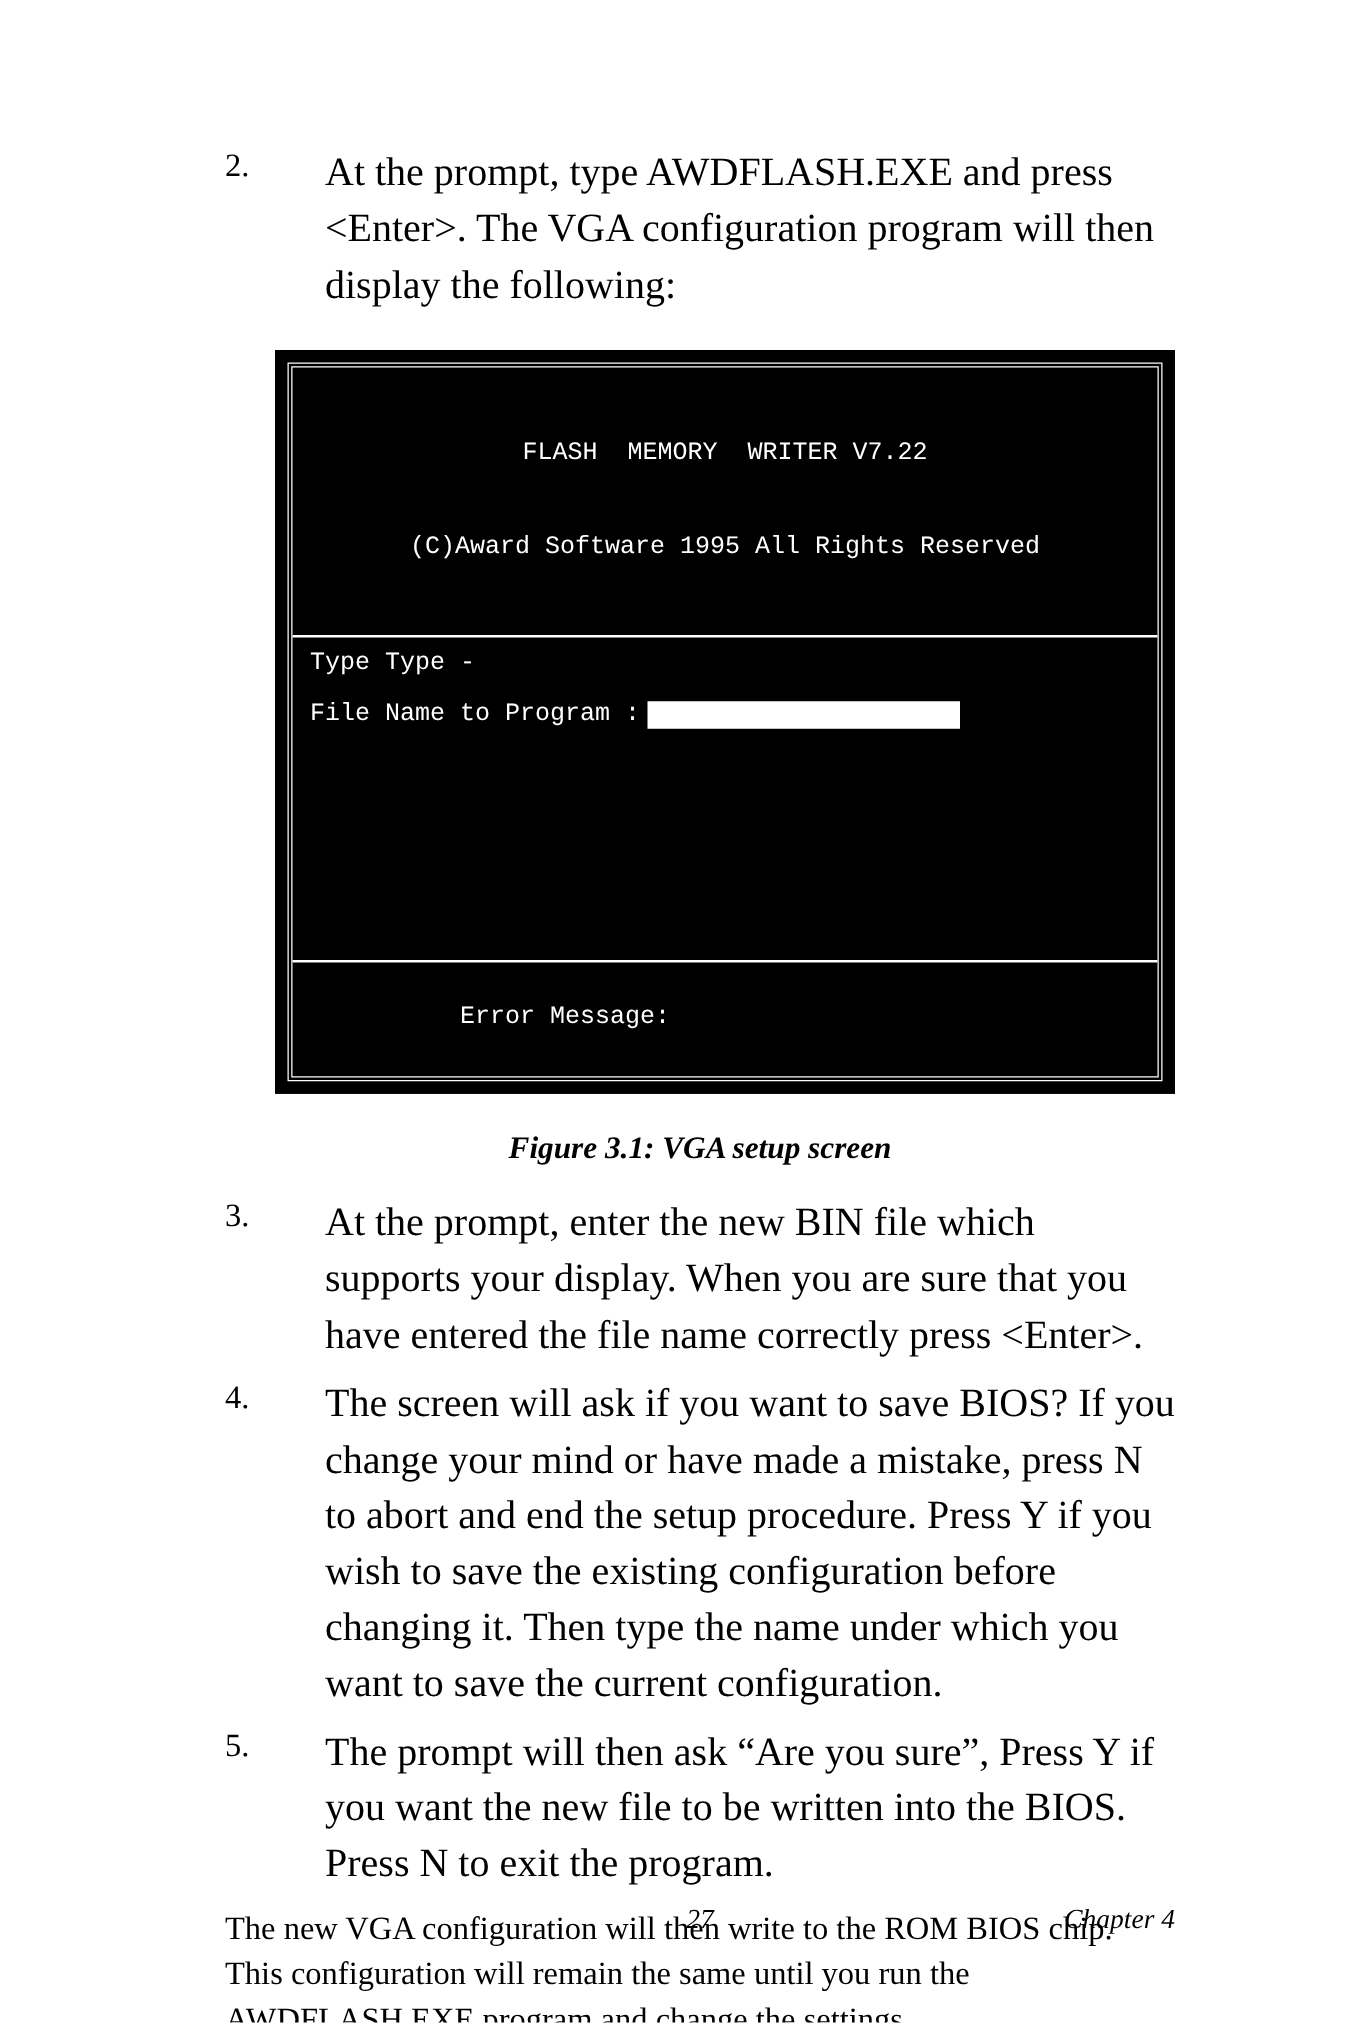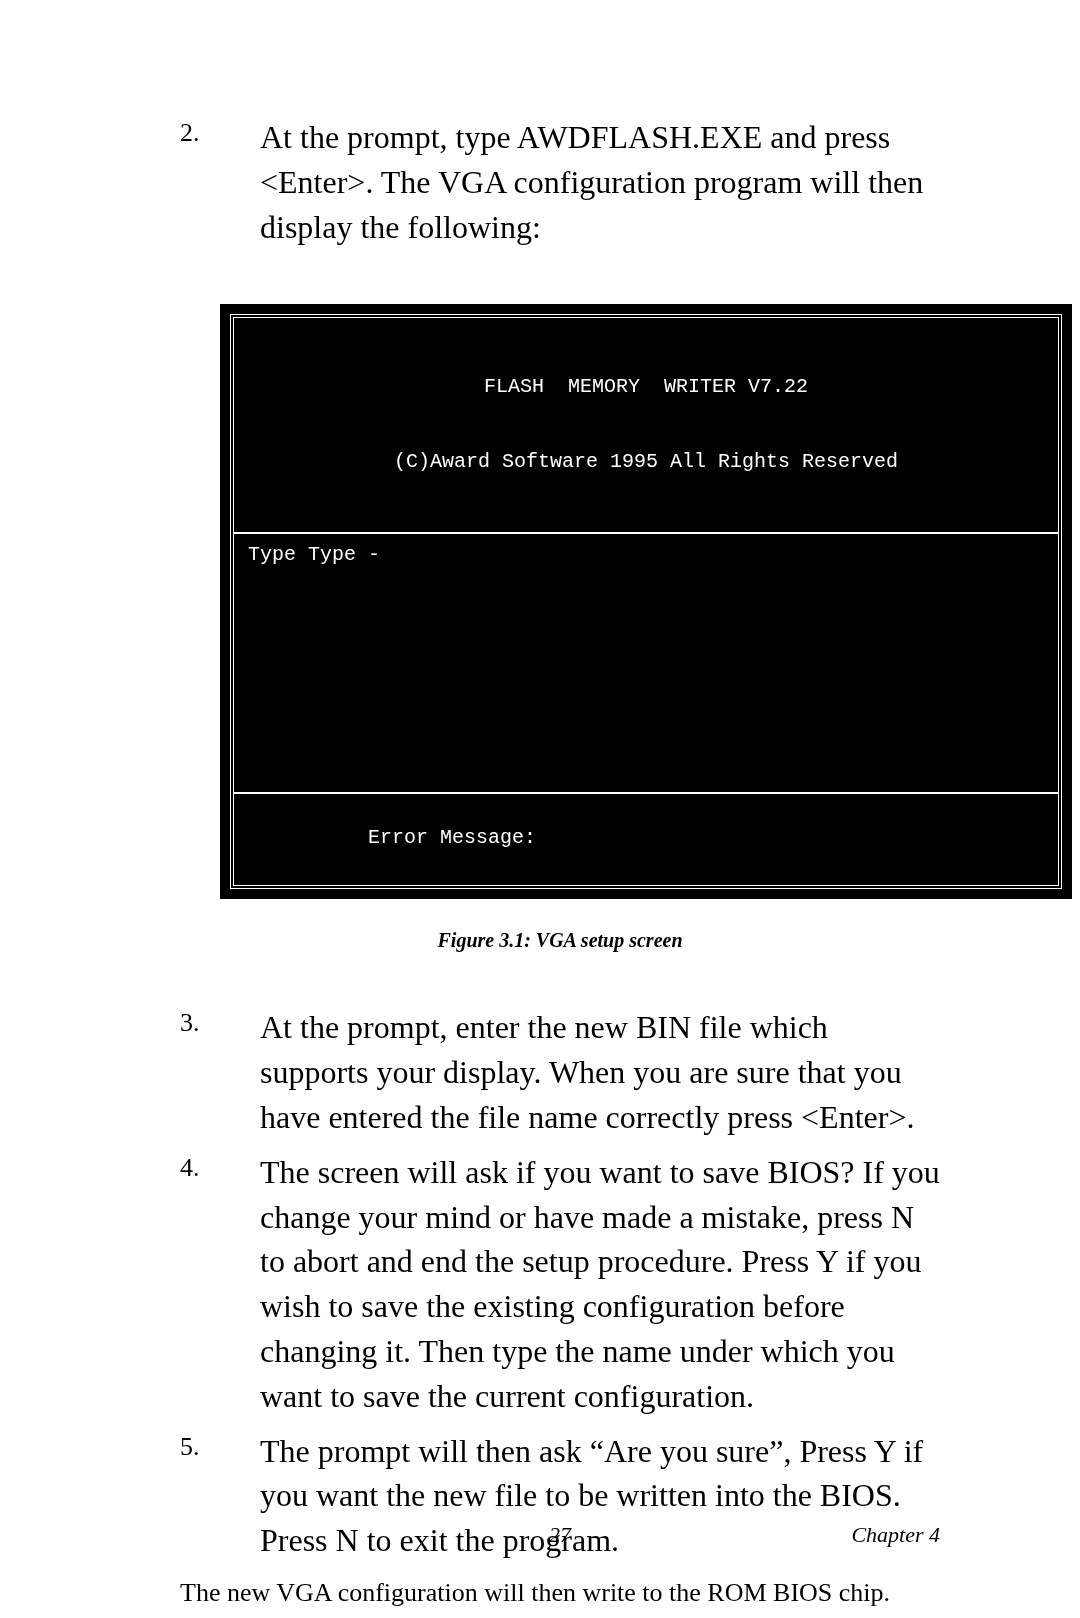--- a/index.html
+++ b/index.html
@@ -32,22 +32,22 @@
     line-height: 1.4;
   }
   .para {
     font-size: 26px;
     line-height: 1.4;
     margin-top: 12px;
   }
 
   
   .bios-wrap {
-    margin: 55px 0 30px 40px;
-    width: 852px;
+    margin: 31px 0 30px 40px;
+    width: 720px;
   }
   .bios-outer {
     border: 4px solid #000;
     padding: 6px;
     background: #000;
   }
   .bios-frame {
     border: 4px double #fff;
     background: #000;
     color: #fff;
@@ -84,22 +84,22 @@
   }
   .bios-footer {
     padding: 6px 14px 10px 14px;
     white-space: pre;
   }
 
   .figure-caption {
     text-align: center;
     font-style: italic;
     font-weight: bold;
-    font-size: 20px;
-    margin: 30px 0 53px 0;
+    font-size: 25px;
+    margin: 30px 0 22px 0;
   }
 
   .page-footer {
     position: absolute;
     bottom: 70px;
     left: 180px;
     right: 140px;
     display: flex;
     justify-content: space-between;
     align-items: baseline;
@@ -127,20 +127,24 @@
 
   <div class="bios-wrap">
     <div class="bios-outer">
       <div class="bios-frame">
         <div class="bios-header">
           <div class="bios-line">FLASH  MEMORY  WRITER V7.22</div>
           <div class="bios-line">(C)Award Software 1995 All Rights Reserved</div>
         </div>
         <div class="bios-body">
           <div class="bios-line">Type Type -</div>
+          <div class="bios-input-line">
+            <span>File Name to Program :</span>
+            <span class="bios-input-box"></span>
+          </div>
         </div>
         <div class="bios-footer">
           <span>Error Message:</span>
         </div>
       </div>
     </div>
   </div>
 
   <div class="figure-caption">Figure 3.1: VGA setup screen</div>
 

